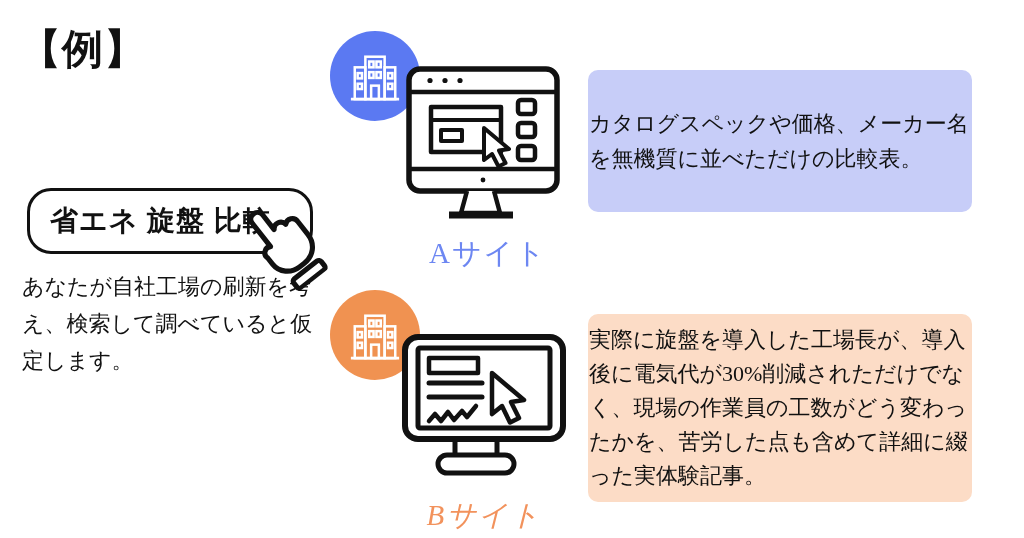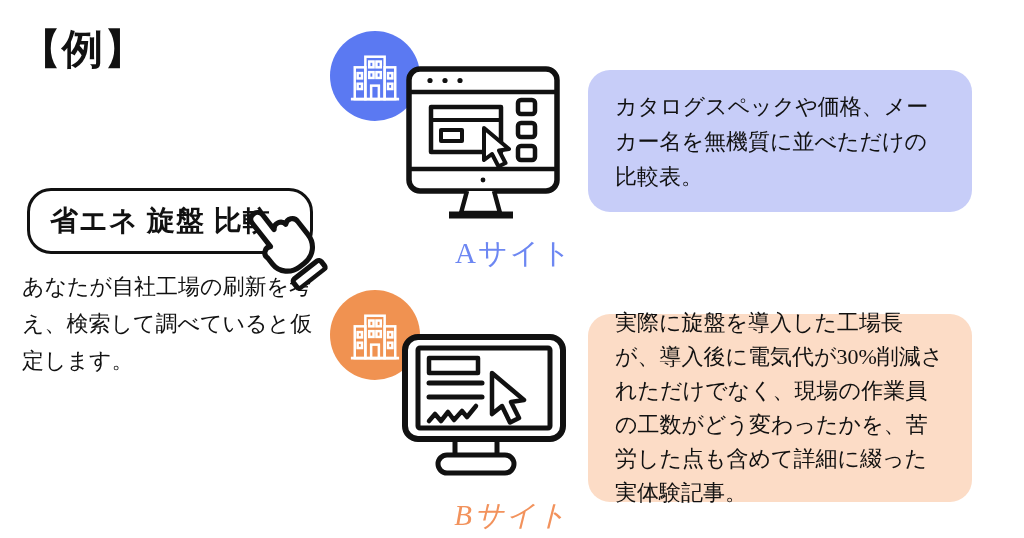--- a/index.html
+++ b/index.html
@@ -19,26 +19,26 @@
 
   .badge{position:absolute;width:90px;height:90px;border-radius:50%;display:flex;
          align-items:center;justify-content:center;color:#fff;z-index:1;}
   .badge.a{left:330px;top:31px;background:var(--site-a-accent,#5b79f2);}
   .badge.b{left:330px;top:290px;background:var(--site-b-accent,#f09251);}
 
   .monitor{position:absolute;z-index:2;}
   .monitor.a{left:403px;top:62px;}
   .monitor.b{left:399px;top:331px;}
 
-  .site-label{position:absolute;width:170px;text-align:right;font-size:29px;letter-spacing:2px;}
+  .site-label{position:absolute;width:170px;text-align:center;font-size:29px;letter-spacing:2px;}
   .site-label.a{left:403px;top:234px;color:var(--site-a-label,#6d87f2);}
   .site-label.b{left:399px;top:496px;color:var(--site-b-label,#f2925c);font-style:italic;}
 
-  .bubble{position:absolute;left:588px;width:384px;box-sizing:border-box;border-radius:22px;
-          display:flex;align-items:center;font-size:22px;padding:10px 27px;}
+  .bubble{position:absolute;left:588px;width:384px;box-sizing:border-box;border-radius:10px;
+          display:flex;align-items:center;font-size:22px;padding:10px 1px;}
   .bubble.a{top:70px;height:142px;background:var(--site-a-bubble,#c7cdf8);line-height:35px;}
   .bubble.b{top:314px;height:188px;background:var(--site-b-bubble,#fcdcc6);line-height:34px;}
 
   svg{display:block;}
 </style>
 </head>
 <body>
 
 <svg width="0" height="0" style="position:absolute" aria-hidden="true">
   <defs>

